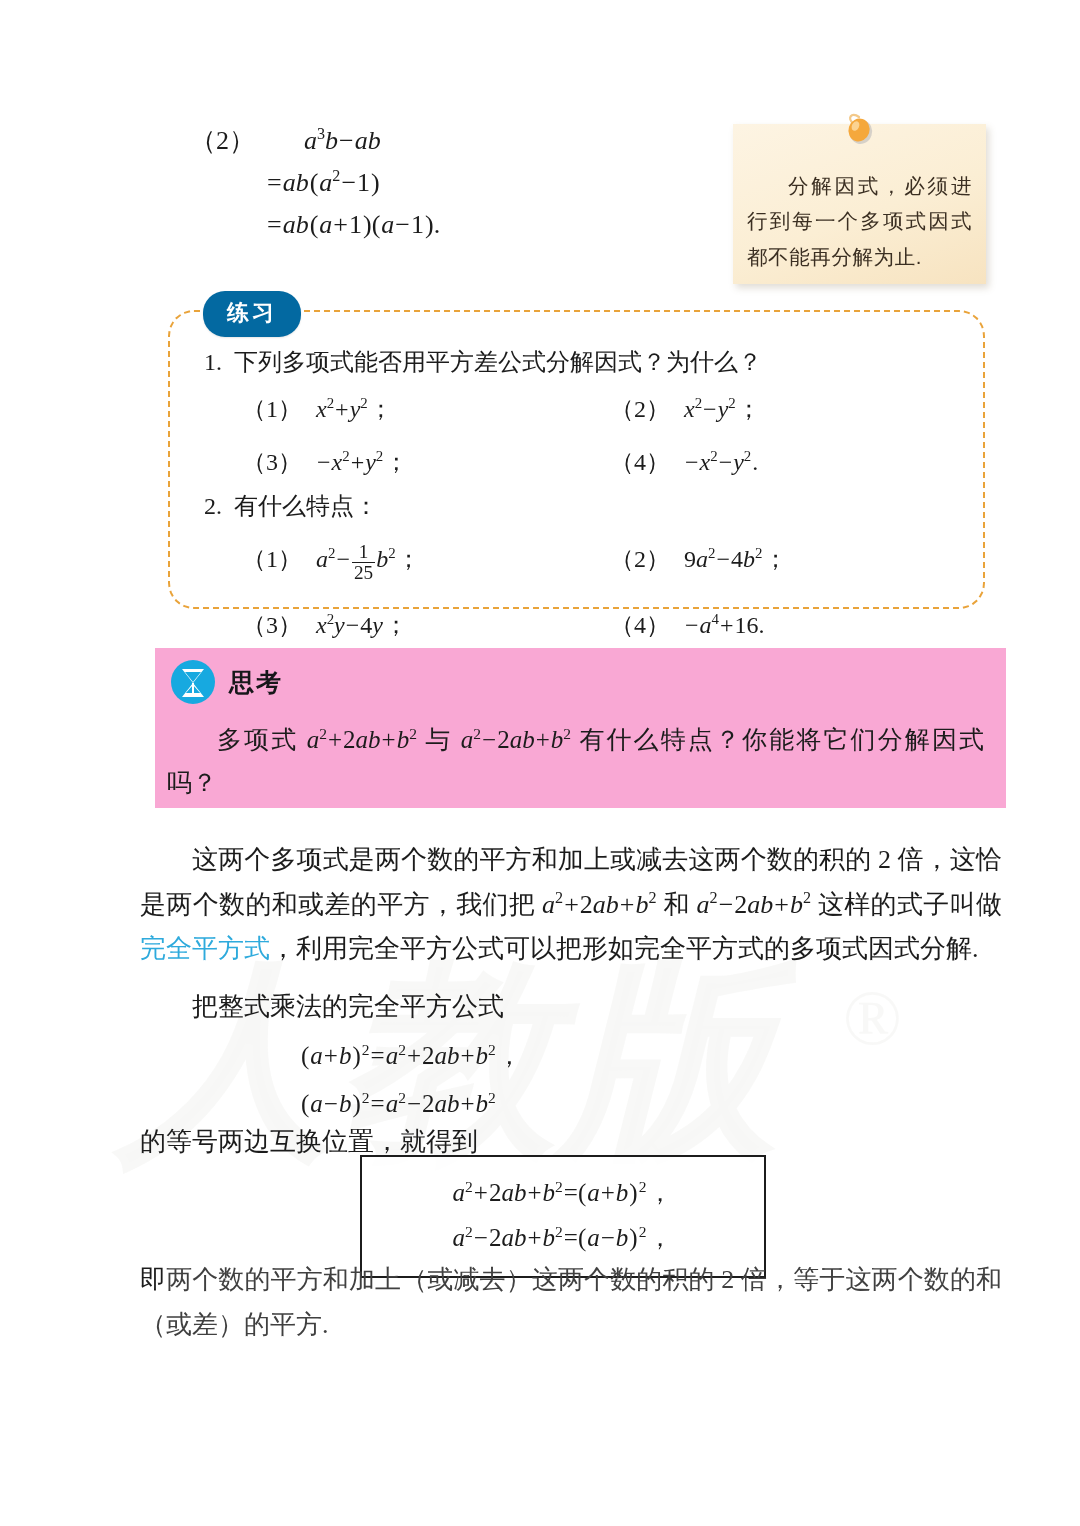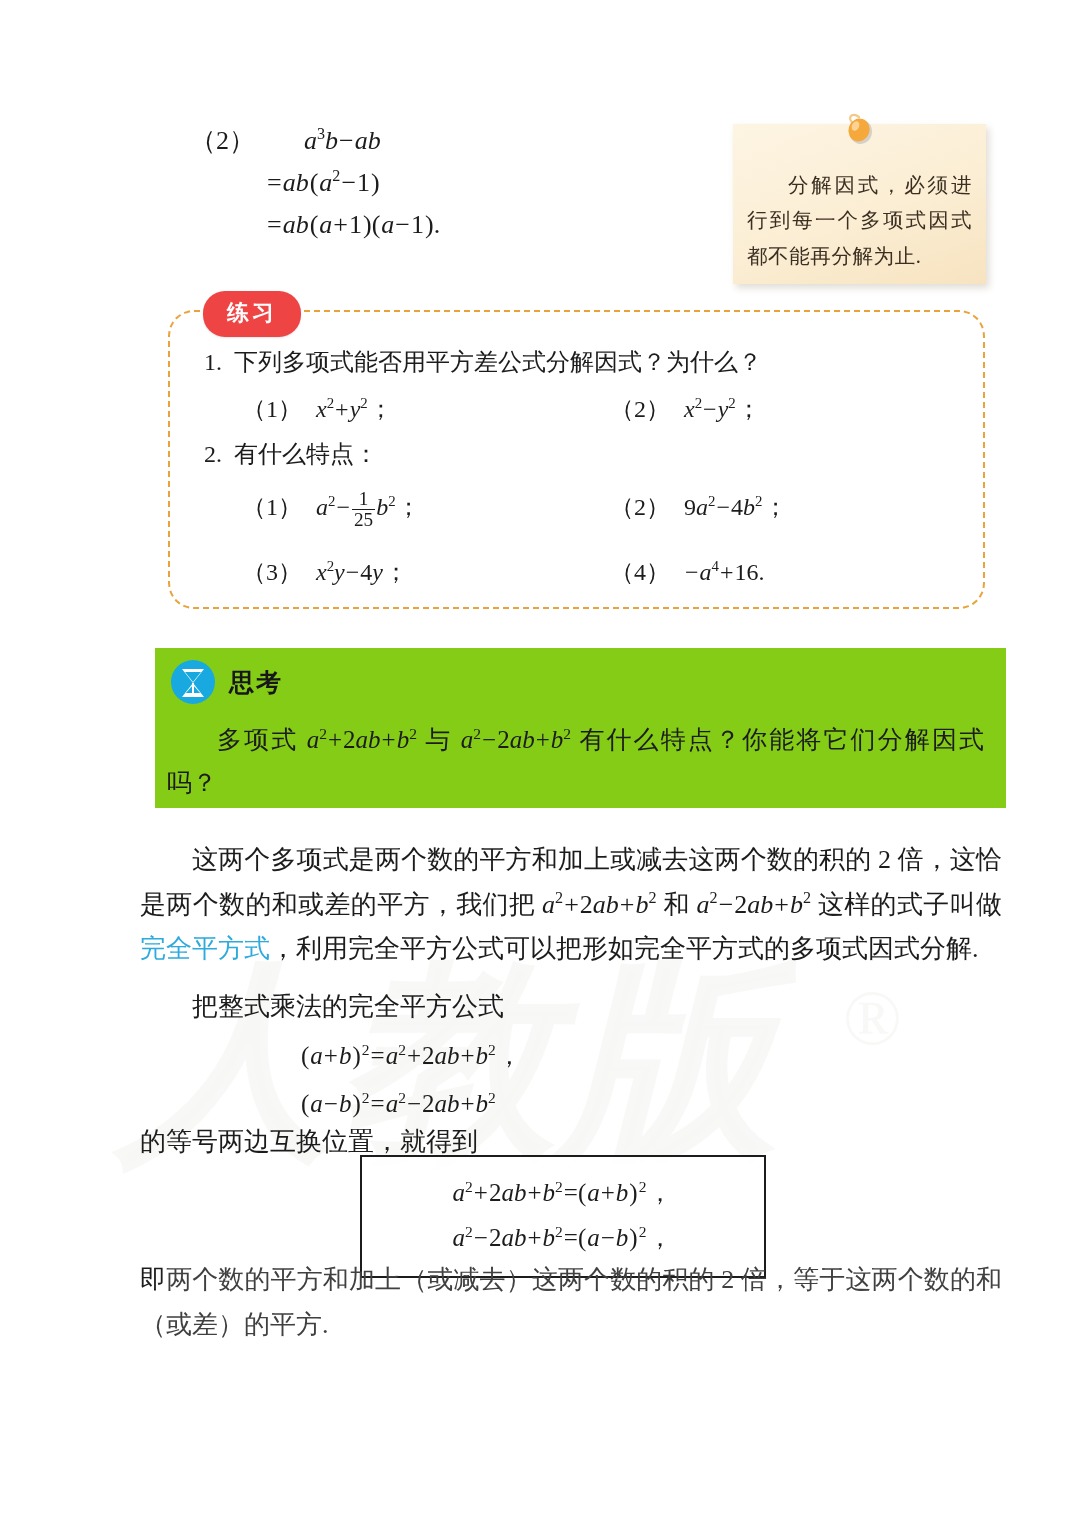--- a/index.html
+++ b/index.html
@@ -60,36 +60,36 @@
     width:253px; height:160px;
     background:linear-gradient(160deg,#fdf4e3 0%,#fbeed4 55%,#f7e3c0 100%);
     box-shadow:3px 4px 7px rgba(120,100,70,.22);
     z-index:3;
   }
   .sticky-pin {
     position:absolute; left:104px; top:-17px; width:44px; height:44px;
   }
   .sticky-text {
     position:absolute; left:14px; right:14px; top:44px;
-    font-family:Liberation Serif, serif;
+    font-family:Liberation Sans, sans-serif;
     font-size:20.5px; line-height:1.72; color:#3b2f22;
     text-align:justify; text-indent:2em;
     letter-spacing:.6px;
   }
 
   
   .exercise {
     position:absolute; left:168px; top:310px;
     width:813px; height:295px;
     border:2.5px dashed #e9a33a;
     border-radius:26px;
   }
   .ex-badge {
     position:absolute; left:33px; top:-21px;
-    background:#ef4444; color:#fff;
+    background:#0369a1; color:#fff;
     font-family:"Liberation Sans","DejaVu Sans",sans-serif;
     font-weight:700; font-size:22px;
     padding:7px 24px 9px; border-radius:22px;
     letter-spacing:3px;
     box-shadow:0 1px 2px rgba(0,0,0,.10);
   }
   .ex-body { position:absolute; left:34px; top:32px; right:18px; font-size:24px; }
   .q-row { display:flex; align-items:baseline; line-height:1.55; }
   .q-num { width:30px; flex:none; font-style:normal; }
   .q-stem { flex:1; }
@@ -98,21 +98,21 @@
   }
   .sub-col { width:368px; padding-left:38px; box-sizing:border-box; }
   .sub-col.wide { width:auto; }
   .sub-lab { font-style:normal; margin-right:8px; }
   .sub-grid.tall { line-height:2.55; }
 
   
   .think {
     position:absolute; left:155px; top:648px;
     width:851px; height:160px;
-    background:#84cc16;
+    background:#f9a8d4;
   }
   .think-head {
     position:absolute; left:14px; top:10px;
     display:flex; align-items:center; gap:12px;
   }
   .think-icon { width:48px; height:48px; display:block; }
   .think-title {
     font-family:"Liberation Sans","DejaVu Sans",sans-serif;
     font-weight:700; font-size:25px; color:#17171a;
     letter-spacing:2px;
@@ -195,20 +195,30 @@
           <span class="q-stem">下列多项式能否用平方差公式分解因式？为什么？</span>
         </div>
         <div class="sub-grid">
           <div class="sub-col">
             <span class="sub-lab">（1）</span>
             <span class="m">x<sup>2</sup><span class="op">+</span>y<sup>2</sup><span class="op">；</span></span>
           </div>
           <div class="sub-col wide">
             <span class="sub-lab">（2）</span>
             <span class="m">x<sup>2</sup><span class="op">−</span>y<sup>2</sup><span class="op">；</span></span>
+          </div>
+        </div>
+        <div class="sub-grid">
+          <div class="sub-col">
+            <span class="sub-lab">（3）</span>
+            <span class="m"><span class="op">−</span>x<sup>2</sup><span class="op">+</span>y<sup>2</sup><span class="op">；</span></span>
+          </div>
+          <div class="sub-col wide">
+            <span class="sub-lab">（4）</span>
+            <span class="m"><span class="op">−</span>x<sup>2</sup><span class="op">−</span>y<sup>2</sup><span class="op">.</span></span>
           </div>
         </div>
 
         <div class="q-row" style="margin-top:2px">
           <span class="q-num">2.</span>
           <span class="q-stem">有什么特点：</span>
         </div>
         <div class="sub-grid tall">
           <div class="sub-col">
             <span class="sub-lab">（1）</span>

